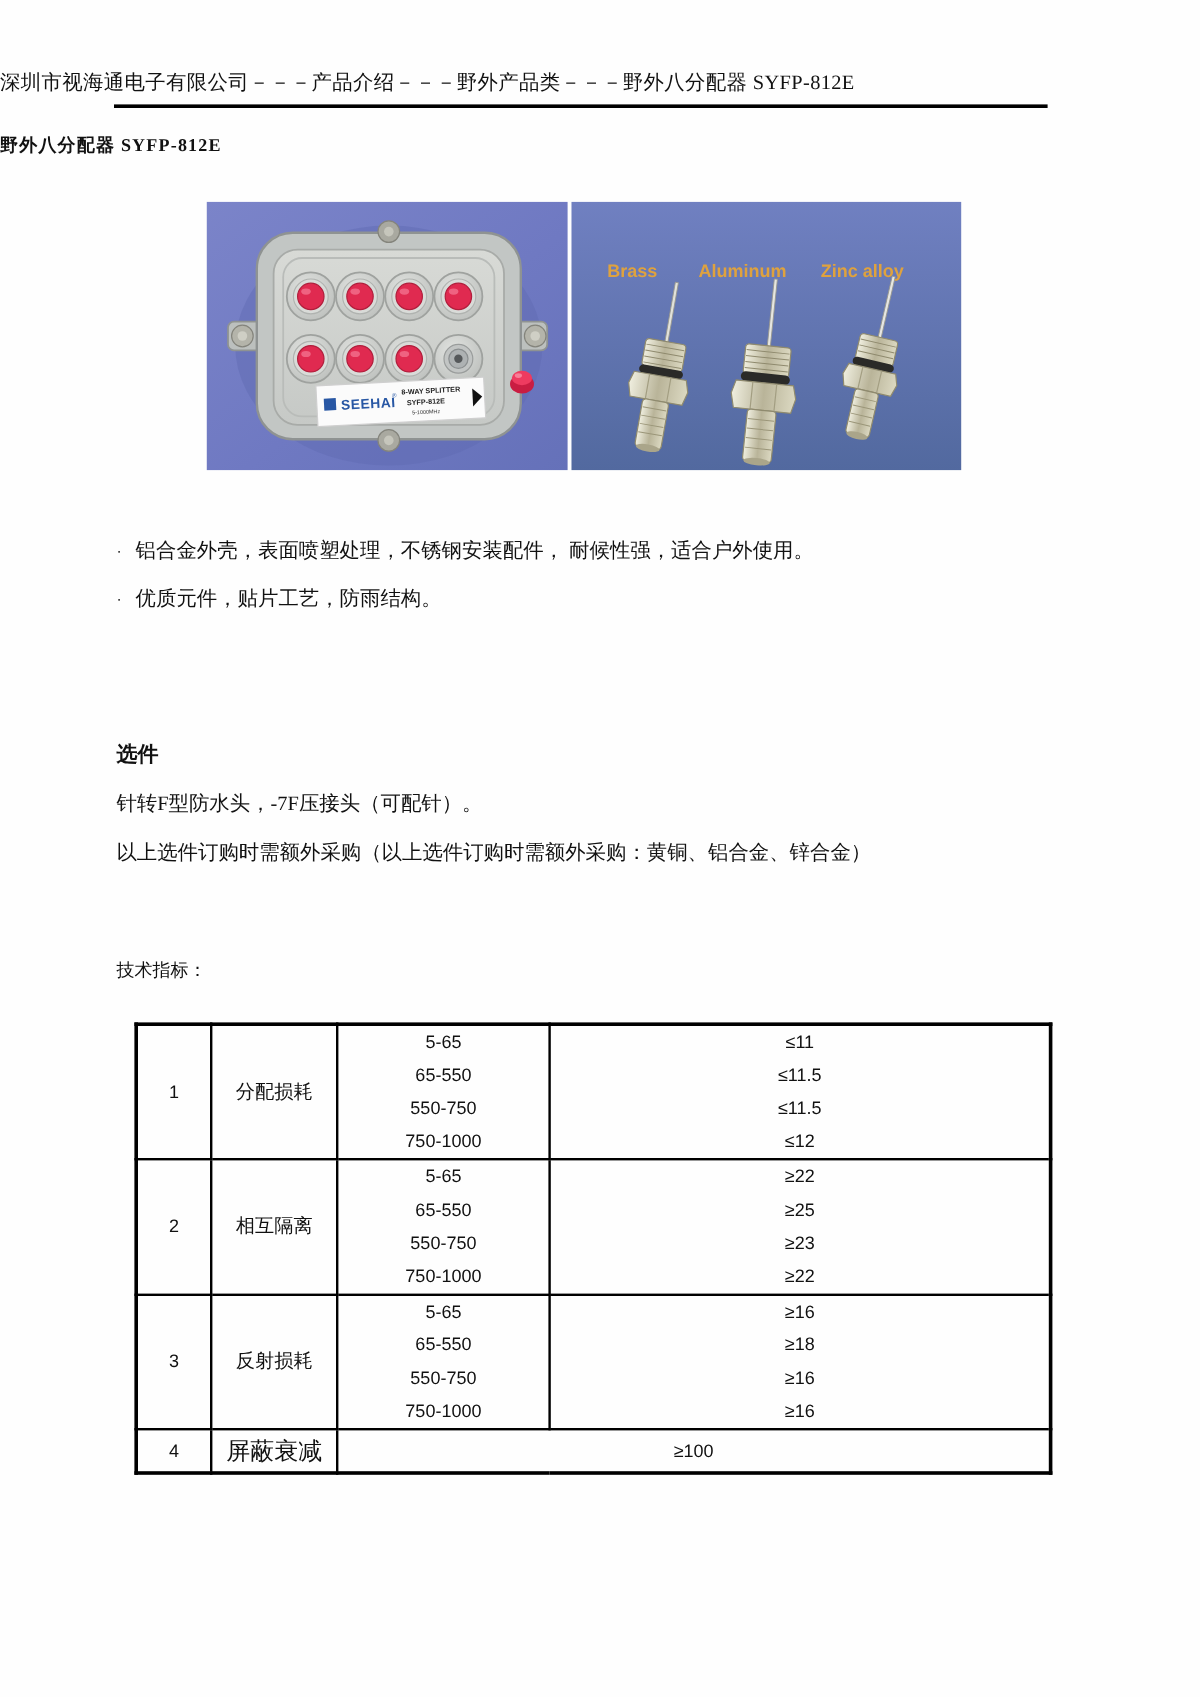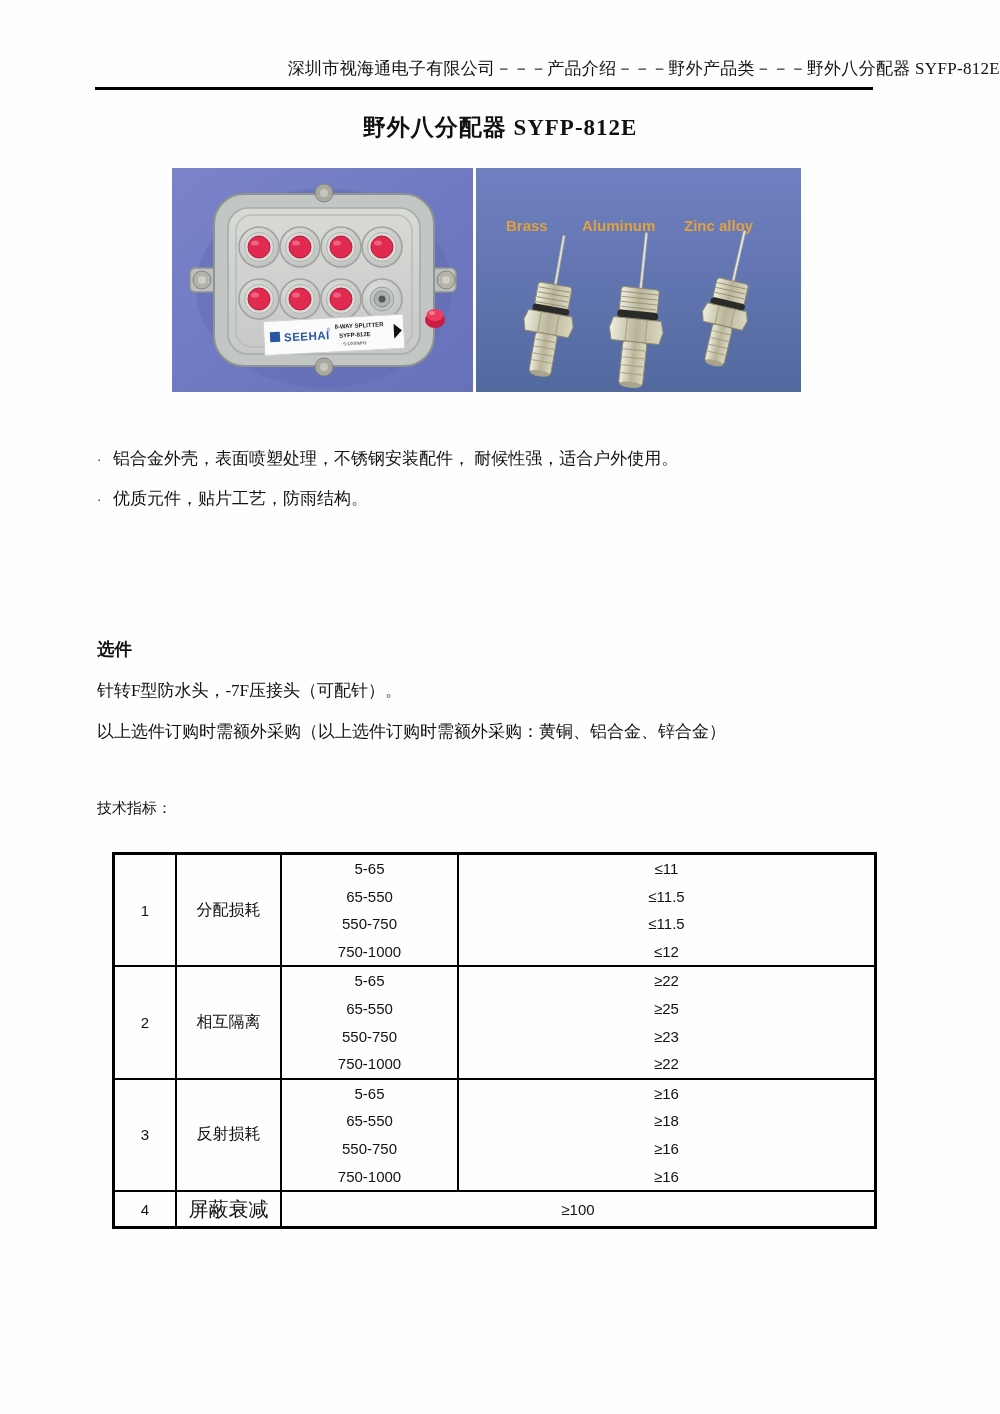--- a/index.html
+++ b/index.html
@@ -1,34 +1,34 @@
 <!DOCTYPE html>
 <html><head>
 <meta charset="utf-8">
 <style>
   html,body{margin:0;padding:0;background:#ffffff;}
   .page{position:relative;width:1000px;height:1414px;background:#fefefe;overflow:hidden;
         font-family:"Liberation Serif","DejaVu Serif",serif;color:#111;}
 
-  .hdr{position:absolute;top:57px;left:0;width:100%;text-align:right;
+  .hdr{position:absolute;top:57px;left:0;width:100%;text-align:left;
        font-size:17px;letter-spacing:0.3px;white-space:nowrap;}
   .rule{position:absolute;top:87px;left:95px;width:778px;height:3px;background:#000;}
 
-  .title{position:absolute;top:112px;left:0;width:100%;text-align:center;
-         font-size:23px;font-weight:bold;letter-spacing:1px;}
+  .title{position:absolute;top:112px;left:0;width:100%;text-align:left;
+         font-size:15px;font-weight:bold;letter-spacing:1px;}
 
   .photos{position:absolute;top:168px;left:172px;width:629px;height:224px;display:flex;gap:3px;}
   .photo{height:224px;overflow:hidden;}
   .photo svg{display:block;}
 
   .features{position:absolute;top:441px;left:97px;width:800px;font-size:17px;}
   .feature{height:40px;line-height:36px;white-space:nowrap;}
   .bullet{display:inline-block;width:16px;font-size:13px;vertical-align:middle;}
 
-  .options{position:absolute;top:636px;left:97px;width:800px;font-size:17px;}
+  .options{position:absolute;top:615px;left:97px;width:800px;font-size:17px;}
   .options .sec-h{font-weight:bold;font-size:17.5px;height:34px;line-height:26px;}
   .opt-line{height:41px;line-height:41px;white-space:nowrap;}
 
   .specs-h{position:absolute;top:799px;left:97px;font-size:15px;font-weight:normal;}
 
   .spec-table{position:absolute;top:852px;left:112px;border-collapse:collapse;
               font-family:"Liberation Sans","DejaVu Sans",sans-serif;font-size:15px;
               border:3px solid #000;}
   .spec-table th,.spec-table td{border:2px solid #000;text-align:center;vertical-align:middle;padding:0;}
   .spec-table th{font-size:16px;font-weight:normal;height:36px;

